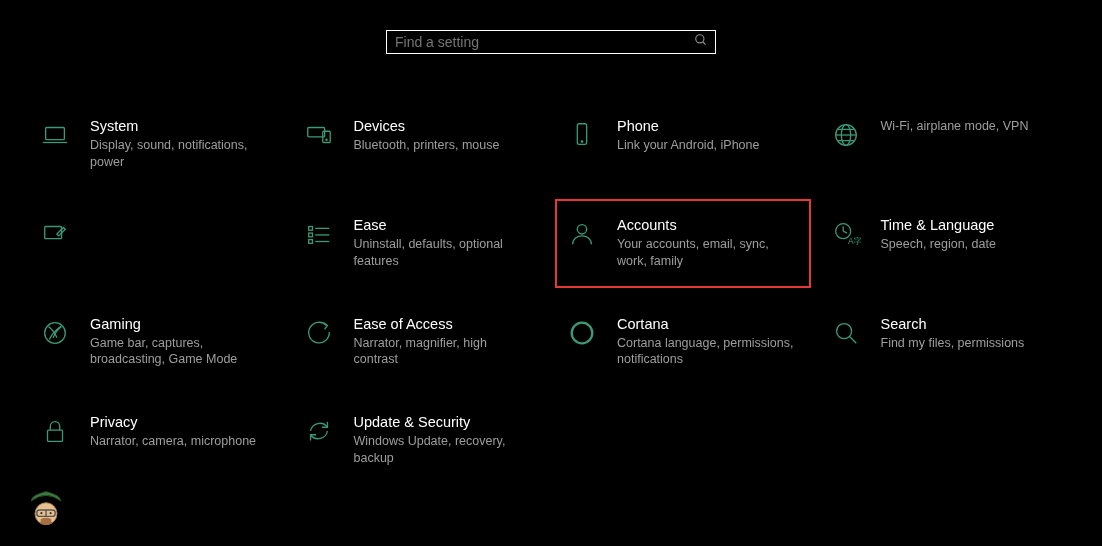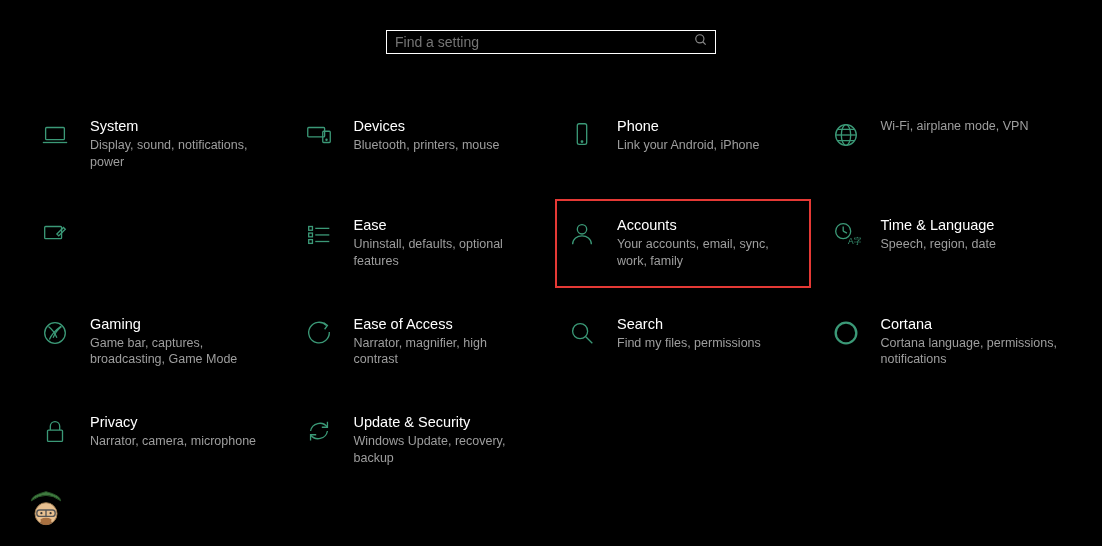--- a/index.html
+++ b/index.html
@@ -233,39 +233,39 @@
     </div>
     <div class="text-col">
       <div class="tile-title">Ease of Access</div>
       <div class="tile-desc">Narrator, magnifier, high contrast</div>
     </div>
   </div>
 
   <div class="tile">
     <div class="icon-slot">
       <svg viewBox="0 0 32 32">
+          <circle cx="16" cy="16" r="11" stroke-width="2.5"></circle>
+        </svg>
+    </div>
+    <div class="text-col">
+      <div class="tile-title">Cortana</div>
+      <div class="tile-desc">Cortana language, permissions, notifications</div>
+    </div>
+  </div>
+
+  <div class="tile">
+    <div class="icon-slot">
+      <svg viewBox="0 0 32 32">
           <circle cx="14" cy="14" r="8"></circle>
           <line x1="20" y1="20" x2="27" y2="27"></line>
         </svg>
     </div>
     <div class="text-col">
       <div class="tile-title">Search</div>
       <div class="tile-desc">Find my files, permissions</div>
-    </div>
-  </div>
-
-  <div class="tile">
-    <div class="icon-slot">
-      <svg viewBox="0 0 32 32">
-          <circle cx="16" cy="16" r="11" stroke-width="2.5"></circle>
-        </svg>
-    </div>
-    <div class="text-col">
-      <div class="tile-title">Cortana</div>
-      <div class="tile-desc">Cortana language, permissions, notifications</div>
     </div>
   </div>
 
   <div class="tile">
     <div class="icon-slot">
       <svg viewBox="0 0 32 32">
           <rect x="8" y="15" width="16" height="12" rx="1"></rect>
           <path d="M11 15v-4a5 5 0 0 1 10 0v4"></path>
         </svg>
     </div>

